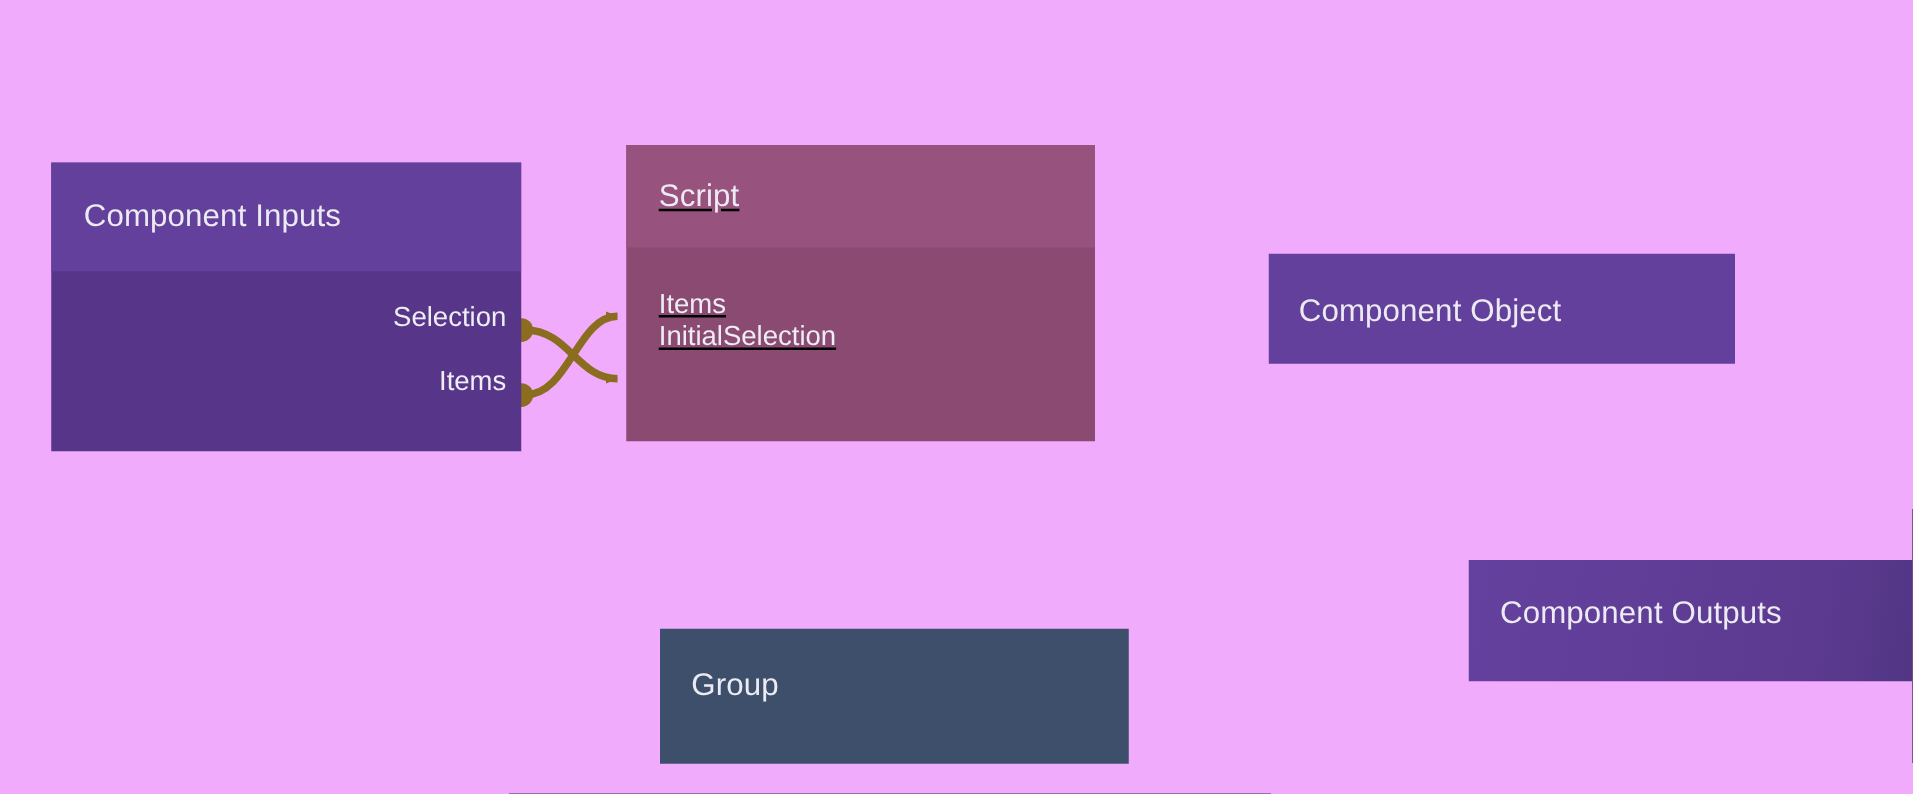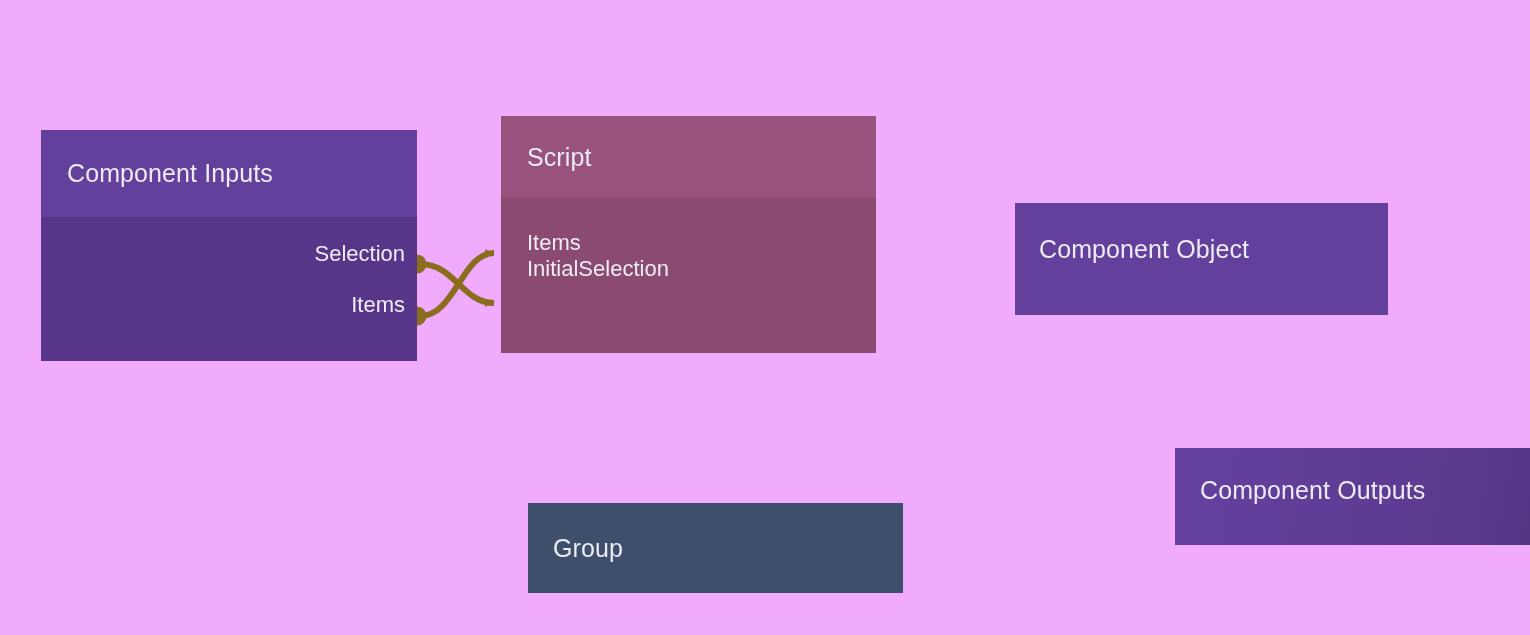--- a/index.html
+++ b/index.html
@@ -83,41 +83,42 @@
     margin-top: 25px;
   }
 
   
   #node-script {
     left: 501px;
     top: 116px;
     width: 375px;
     height: 237px;
     background: #8a4a72;
+    text-decoration: underline;
   }
   #node-script .node-header {
     height: 82px;
     background: #97527e;
     padding-left: 26px;
   }
   #node-script .ports {
     padding-top: 32px;
   }
   #node-script .port-row {
     height: 26px;
   }
   #node-script .port-row + .port-row {
   }
 
   
   #node-component-object {
     left: 1015px;
     top: 203px;
     width: 373px;
-    height: 112px;
+    height: 88px;
     background: #63409b;
   }
   #node-component-object .node-header {
     height: 92px;
     padding-left: 24px;
   }
 
   
   #node-component-outputs {
     left: 1175px;
@@ -129,21 +130,21 @@
   #node-component-outputs .node-header {
     height: 85px;
     padding-left: 25px;
   }
 
   
   #node-group {
     left: 528px;
     top: 503px;
     width: 375px;
-    height: 90px;
+    height: 108px;
     background: #3d4f6b;
   }
   #node-group .node-header {
     height: 90px;
     padding-left: 25px;
   }
 
   #edges {
     position: absolute;
     left: 0;

